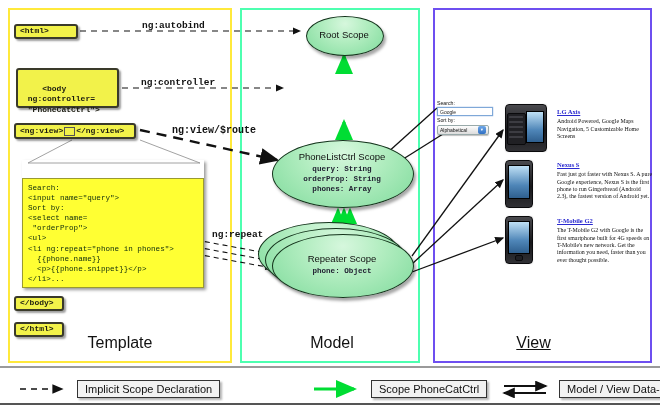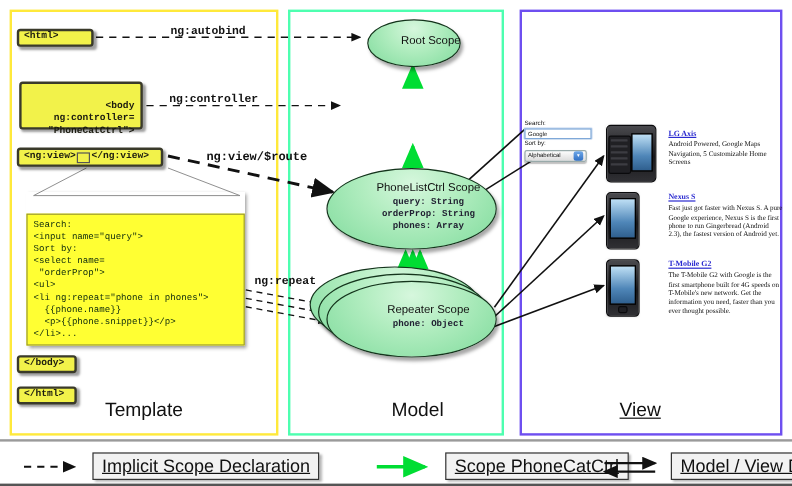--- a/index.html
+++ b/index.html
@@ -10,34 +10,34 @@
 
   
   .panel{position:absolute;background:#fff;box-sizing:border-box;}
   #panel-template{left:8px;top:8px;width:224px;height:355px;border:2px solid #ffe93b;}
   #panel-model{left:240px;top:8px;width:180px;height:355px;border:2px solid #4dffb0;}
   #panel-view{left:433px;top:8px;width:219px;height:355px;border:2px solid #6e4ff0;}
 
   .panel-label{position:absolute;font-size:16px;color:#111;text-align:center;
                font-family:"Liberation Sans",sans-serif;}
   #label-template{left:8px;top:334px;width:224px;}
-  #label-model{left:240px;top:334px;width:216px;}
+  #label-model{left:224px;top:334px;width:216px;}
   #label-view{left:433px;top:334px;width:201px;text-decoration:underline;}
 
   
   svg.ov{position:absolute;left:0;top:0;width:660px;height:405px;overflow:visible;}
   #edges{z-index:4;pointer-events:none;}
   #belowboxes{z-index:2;pointer-events:none;}
 
   
   .tagbox{position:absolute;background:#f2f24a;border:2px solid #3a3a2a;
           border-radius:3px;box-shadow:2px 2px 2px rgba(0,0,0,.38);
           font-family:"Liberation Mono",monospace;font-weight:bold;
           font-size:8px;color:#1b1b10;line-height:1.28;
-          padding:2px 4px;box-sizing:border-box;z-index:6;white-space:pre;text-align:right;}
+          padding:2px 4px;box-sizing:border-box;z-index:6;white-space:pre;}
   #tag-html{left:14px;top:24px;width:64px;height:15px;
             display:flex;align-items:center;}
   #tag-body{left:16px;top:68px;width:103px;height:40px;padding:4px 5px;}
   #tag-ngview{left:14px;top:123px;width:122px;height:16px;
               display:flex;align-items:center;}
   #tag-bodyclose{left:14px;top:296px;width:50px;height:15px;
               display:flex;align-items:center;}
   #tag-htmlclose{left:14px;top:322px;width:50px;height:15px;
               display:flex;align-items:center;}
   .ngview-slot{display:inline-block;width:9px;height:7px;border:1px solid #555;
@@ -55,21 +55,21 @@
            background:#ffff33;border:1px solid #9a9a30;box-sizing:border-box;
            font-family:"Liberation Mono",monospace;font-size:7.6px;color:#0d2a0d;
            line-height:1.33;padding:4px 5px;white-space:pre;overflow:hidden;}
 
   
   .scope{position:absolute;z-index:5;}
   .scope .el{position:absolute;left:0;top:0;width:100%;height:100%;
        border:1.6px solid #14341c;border-radius:50%;
        background:radial-gradient(ellipse at 50% 18%, #d6f7dd 0%, #b2edc0 40%, #7fdb9c 100%);
        box-shadow:2px 3px 3px rgba(0,0,0,.35);}
-  .scope .txt{position:absolute;left:15px;top:0;width:100%;height:100%;
+  .scope .txt{position:absolute;left:0;top:0;width:100%;height:100%;
        display:flex;flex-direction:column;align-items:center;justify-content:center;
        text-align:center;}
   .scope .nm{font-size:9.5px;color:#111;line-height:1.16;}
   .scope .props{font-family:"Liberation Mono",monospace;font-size:7.6px;
        font-weight:bold;color:#223;line-height:1.3;margin-top:3px;white-space:pre;}
 
   #scope-root{left:306px;top:16px;width:76px;height:38px;}
   #scope-cat{left:278px;top:62px;width:128px;height:56px;}
   #scope-list{left:272px;top:140px;width:140px;height:66px;}
   #scope-rep{left:272px;top:234px;width:140px;height:62px;}
@@ -116,21 +116,21 @@
        border:0.6px solid #000;}
   .dev .kb{position:absolute;background:#202024;border:0.6px solid #0a0a0c;
        border-radius:2px;}
   .dev .kb i{position:absolute;background:#3c3c42;border-radius:.5px;}
 
   
   #legend{position:absolute;left:0;top:372px;width:660px;height:33px;z-index:6;}
   .leg-item{position:absolute;top:0;height:33px;display:flex;align-items:center;}
   .leg-box{border:1.6px solid #333;background:#f2f2f2;
            box-shadow:2px 2px 2px rgba(0,0,0,.3);
-           font-size:15px;color:#111;padding:2px 7px;white-space:nowrap;text-decoration:underline;}
+           font-size:11px;color:#111;padding:2px 7px;white-space:nowrap;}
   #leg0{left:18px;} #leg1{left:312px;} #leg2{left:500px;}
   .leg-glyph{width:52px;height:20px;margin-right:7px;position:relative;}
   #topline{position:absolute;left:0;top:366px;width:660px;height:2px;
            background:#9a9a9a;z-index:5;}
   #botline{position:absolute;left:0;top:403px;width:660px;height:2px;
            background:#555;z-index:7;}
 </style>
 </head>
 <body>
 

